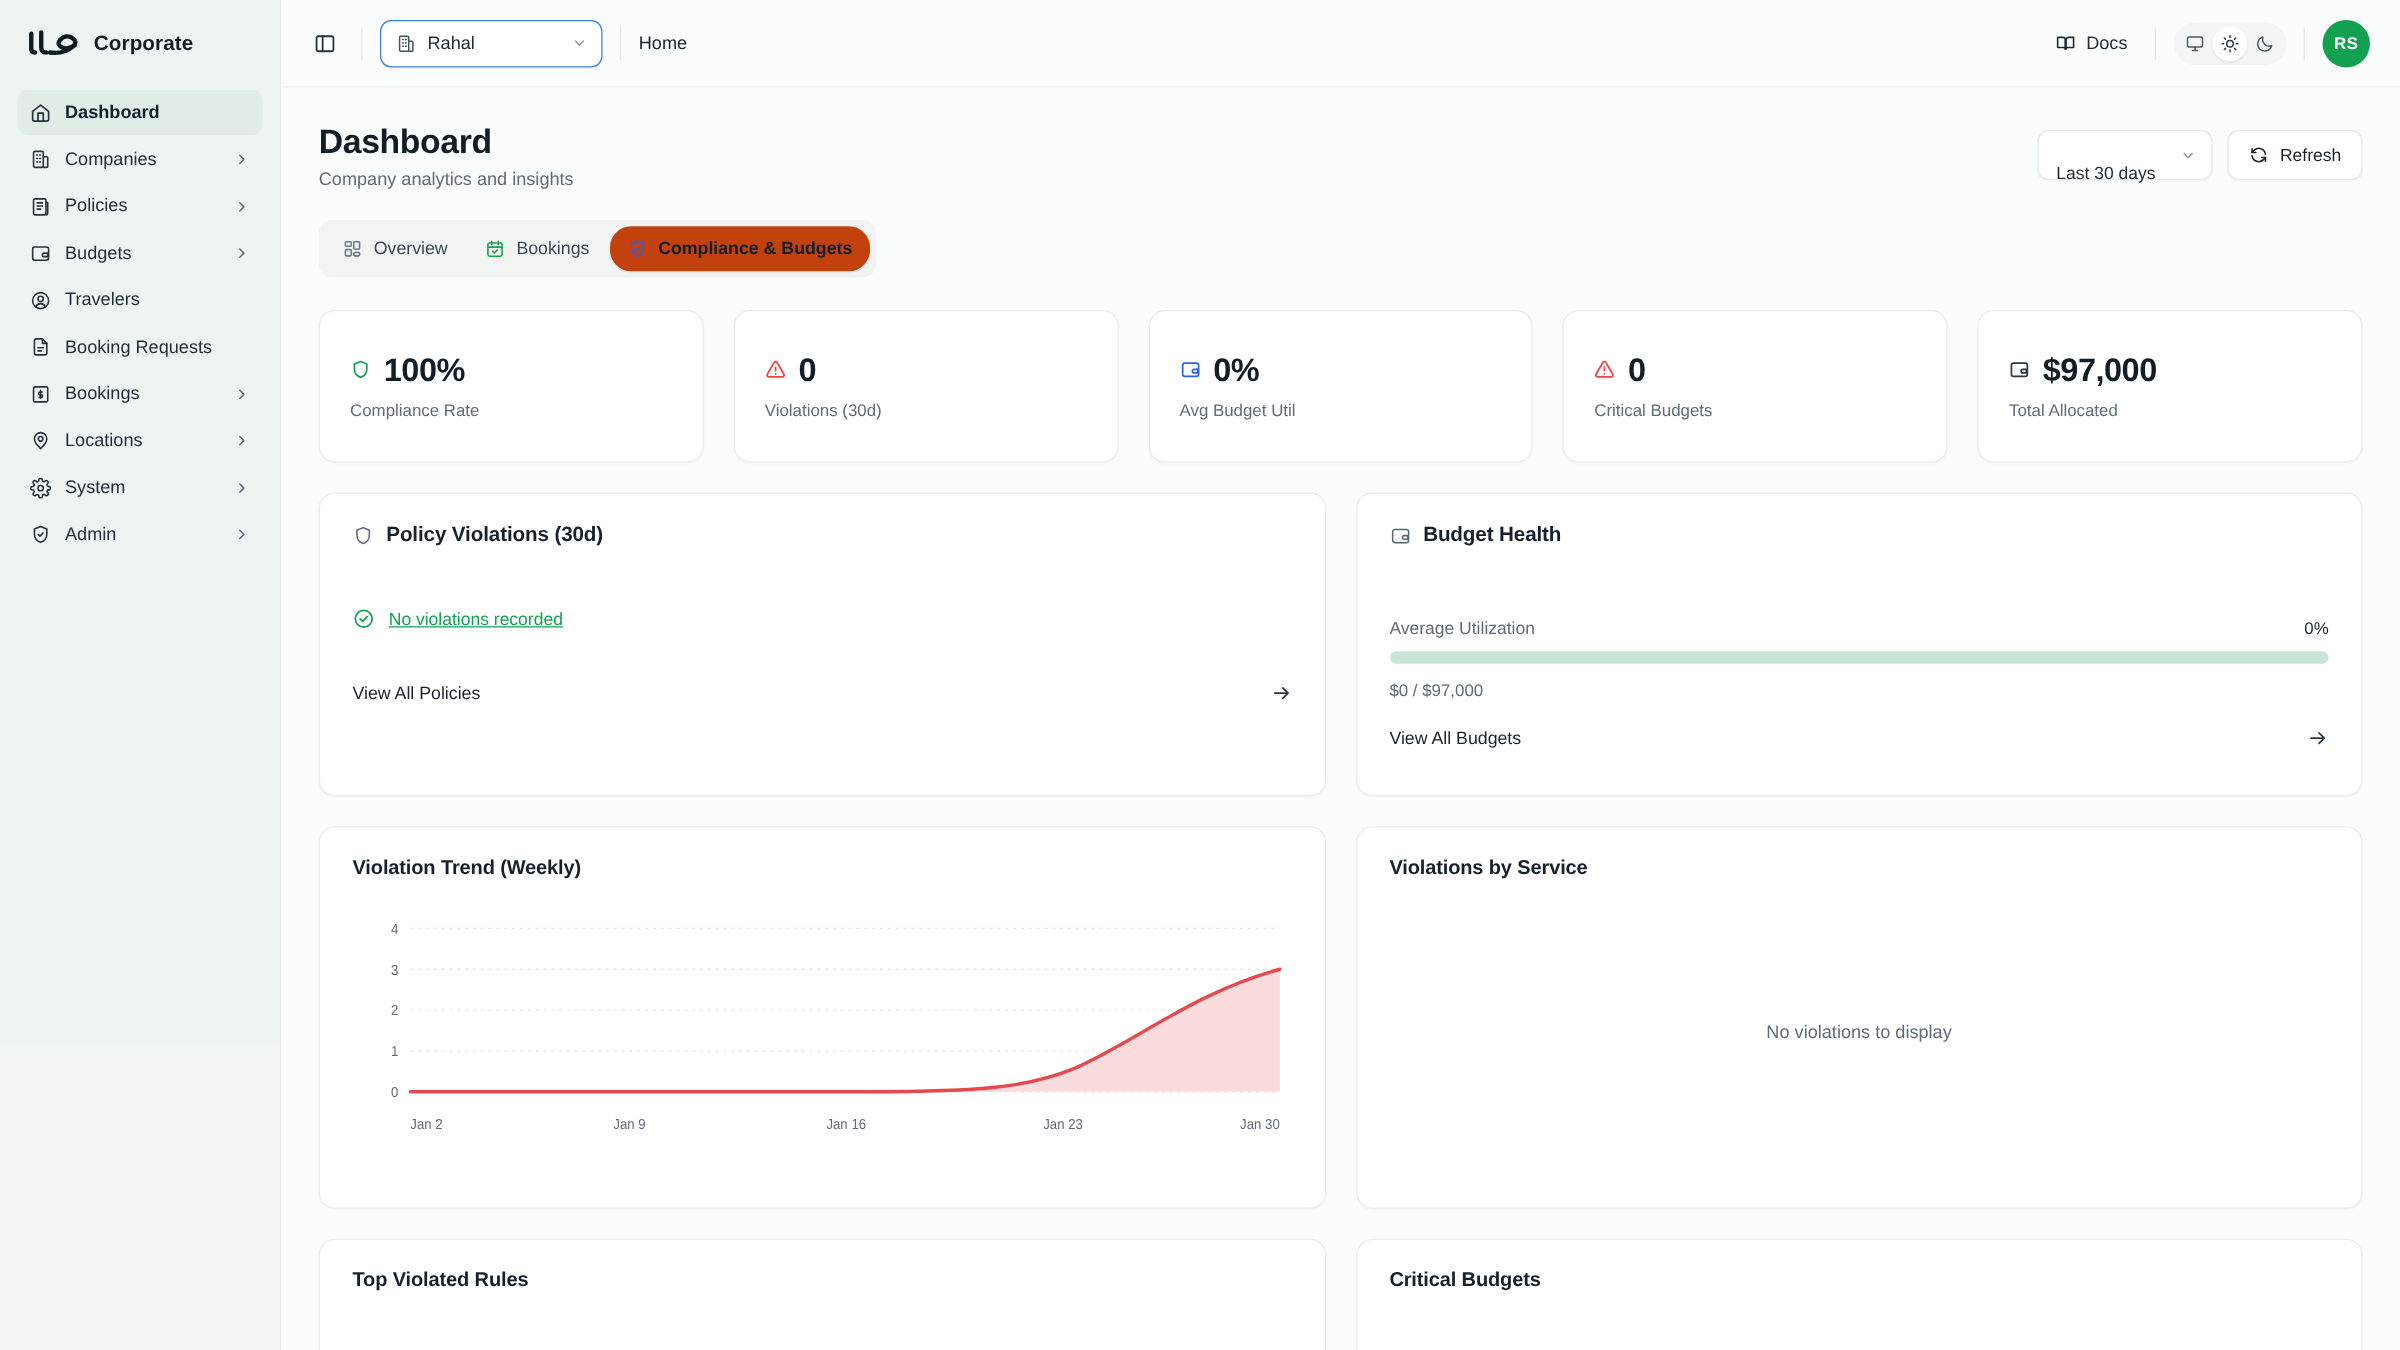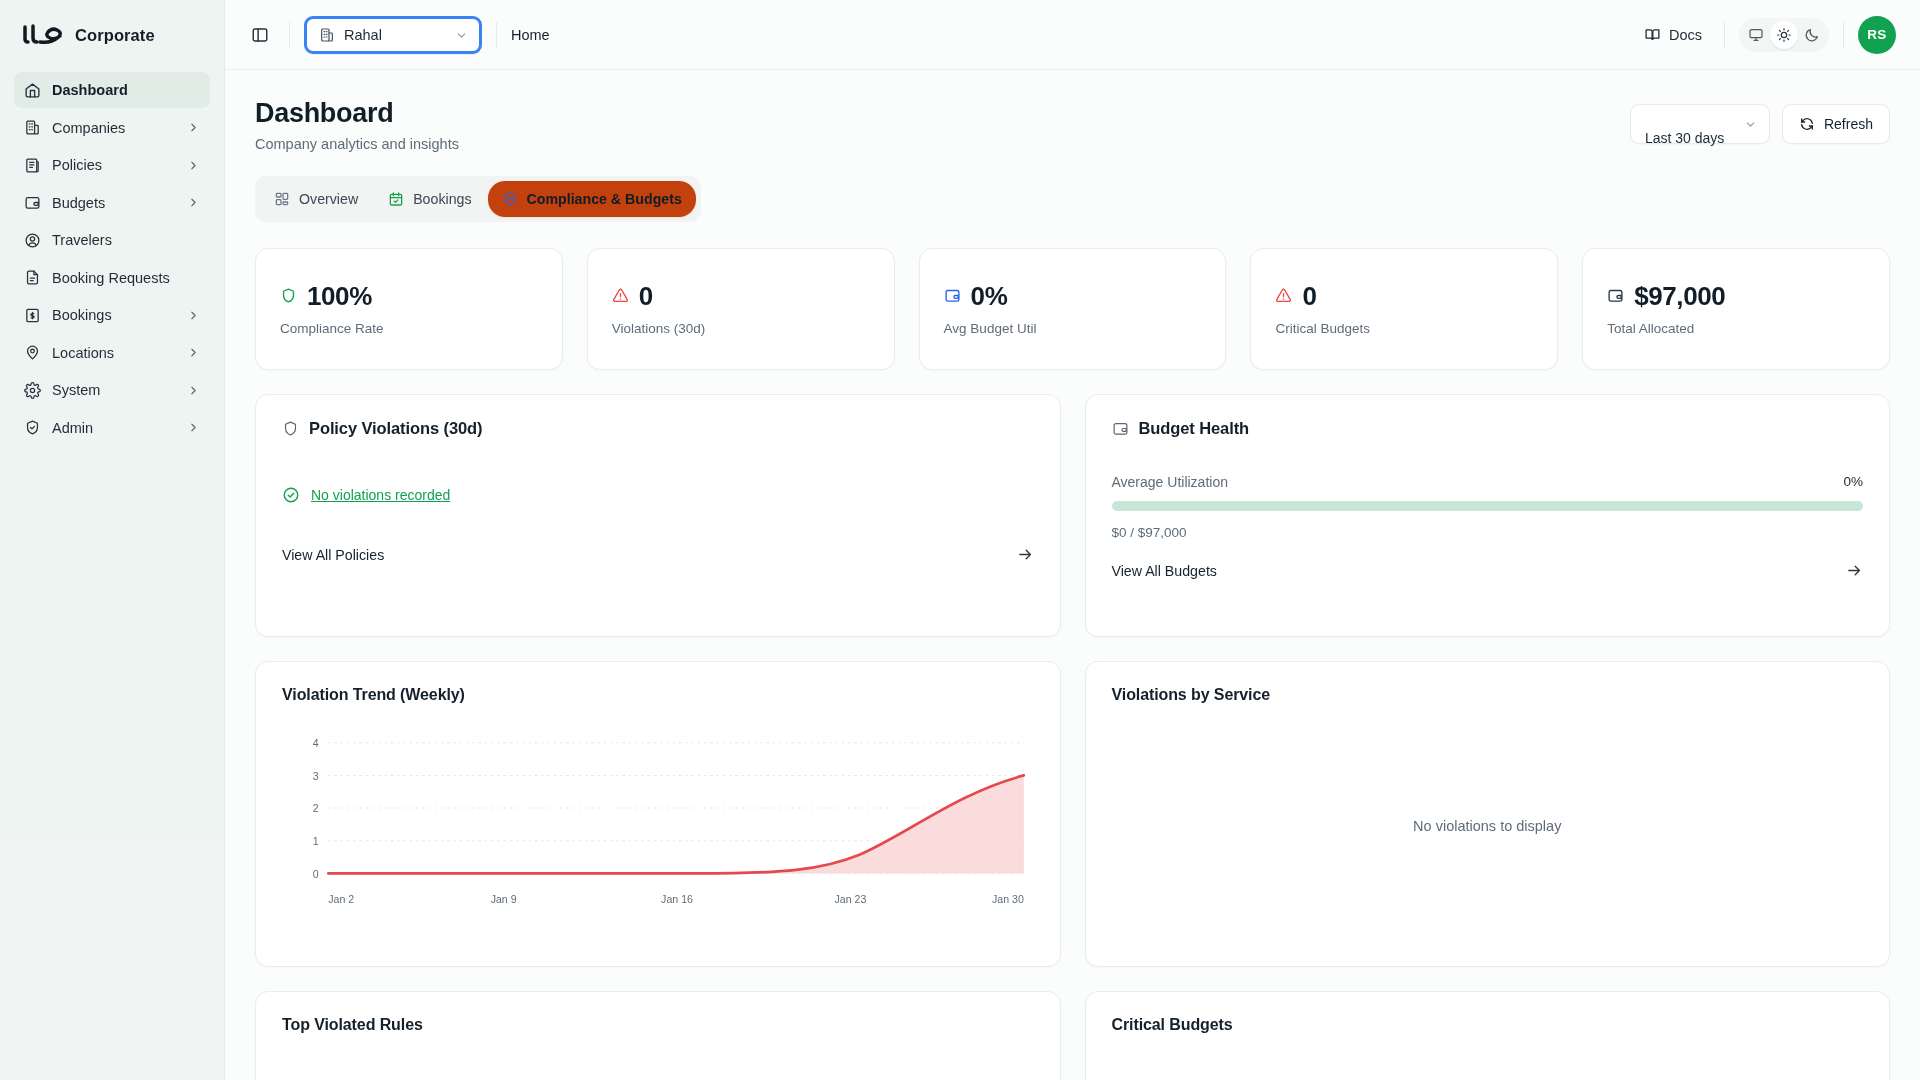--- a/index.html
+++ b/index.html
@@ -57,21 +57,21 @@
   }
   .icon-btn {
     width: 30px; height: 30px; border-radius: 7px;
     display: flex; align-items: center; justify-content: center;
     color: #25313c; cursor: pointer; background: transparent; border: none;
   }
   .vsep { width: 1px; height: 26px; background: #e6eae9; margin: 0 14px; }
   .org-switch {
     display: flex; align-items: center; gap: 9px;
     height: 38px; padding: 0 11px 0 12px;
-    border: 3px solid #3b82f6; border-radius: 9px;
+    border: 1px solid #3b82f6; border-radius: 9px;
     background: #fff; cursor: pointer; min-width: 178px;
     box-shadow: 0 1px 1px rgba(16,24,40,.03);
   }
   .org-ico { width: 16px; height: 16px; color: #46535f; flex: 0 0 16px; }
   .org-name { font-size: 14.5px; color: #1d2a35; flex: 1 1 auto; }
   .chev-sm { width: 13px; height: 13px; color: #8e9aa4; flex: 0 0 13px; }
   .crumb { font-size: 14.5px; color: #17222c; font-weight: 500; }
   .topbar-right { margin-left: auto; display: flex; align-items: center; }
   .docs-link {
     display: flex; align-items: center; gap: 8px;
@@ -157,21 +157,21 @@
   .empty-ok { display: flex; align-items: center; gap: 11px; margin-top: 48px; }
   .empty-ok-ico { width: 18px; height: 18px; color: #12a150; flex: 0 0 18px; }
   .empty-ok-txt { font-size: 14px; color: #12a150; text-decoration: underline; }
 
   .link-row {
     display: flex; align-items: center; margin-top: 42px;
     font-size: 14.2px; color: #17222c; cursor: pointer;
   }
   .link-row .arrow { margin-left: auto; width: 17px; height: 17px; color: #2b3843; }
 
-  .util-head { display: flex; align-items: flex-start; margin-top: 36px; }
+  .util-head { display: flex; align-items: center; margin-top: 56px; }
   .util-lbl { font-size: 14px; color: #5f6c78; }
   .util-pct { margin-left: auto; font-size: 13.5px; color: #1c2832; font-weight: 500; }
   .bar-track { height: 10px; border-radius: 999px; background: #c8e6d5; margin-top: 11px; overflow: hidden; }
   .bar-fill { height: 100%; background: #12a150; border-radius: 999px; }
   .util-sub { font-size: 13.5px; color: #5f6c78; margin-top: 14px; }
 
   .chart-panel { height: 306px; }
   .chart-wrap { margin-top: 24px; height: 196px; }
   .chart-svg { display: block; width: 100%; height: 100%; }
   .ax-txt { font-size: 11px; fill: #5f6c78; font-family: "Liberation Sans", sans-serif; }

